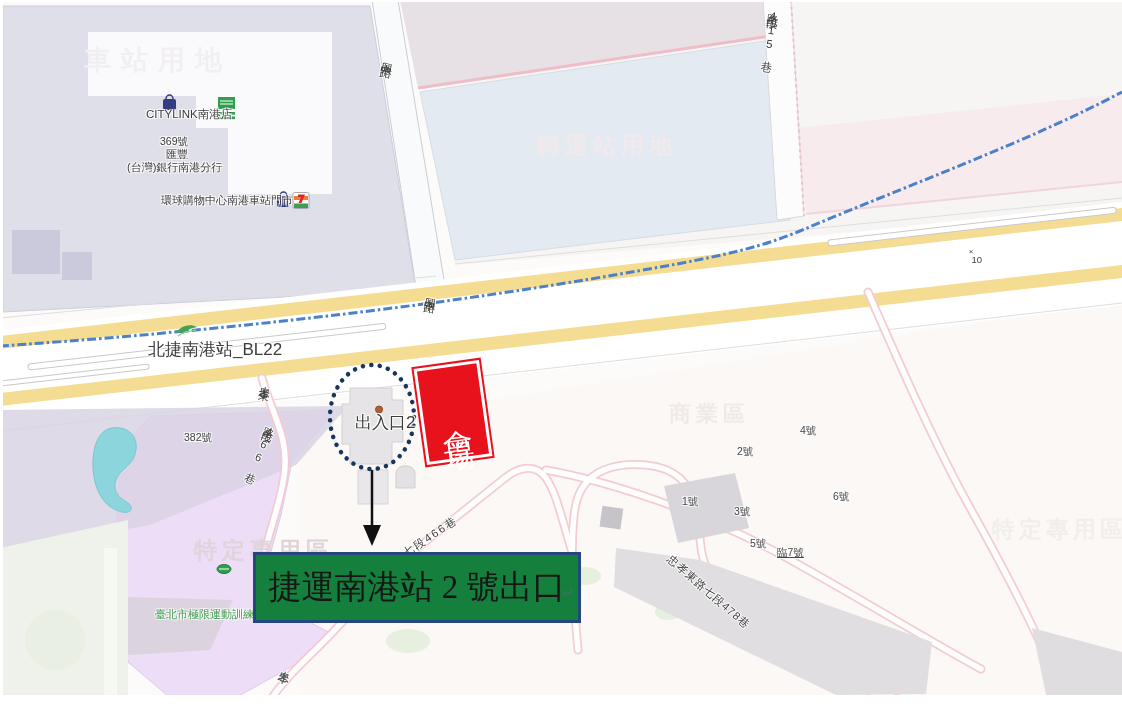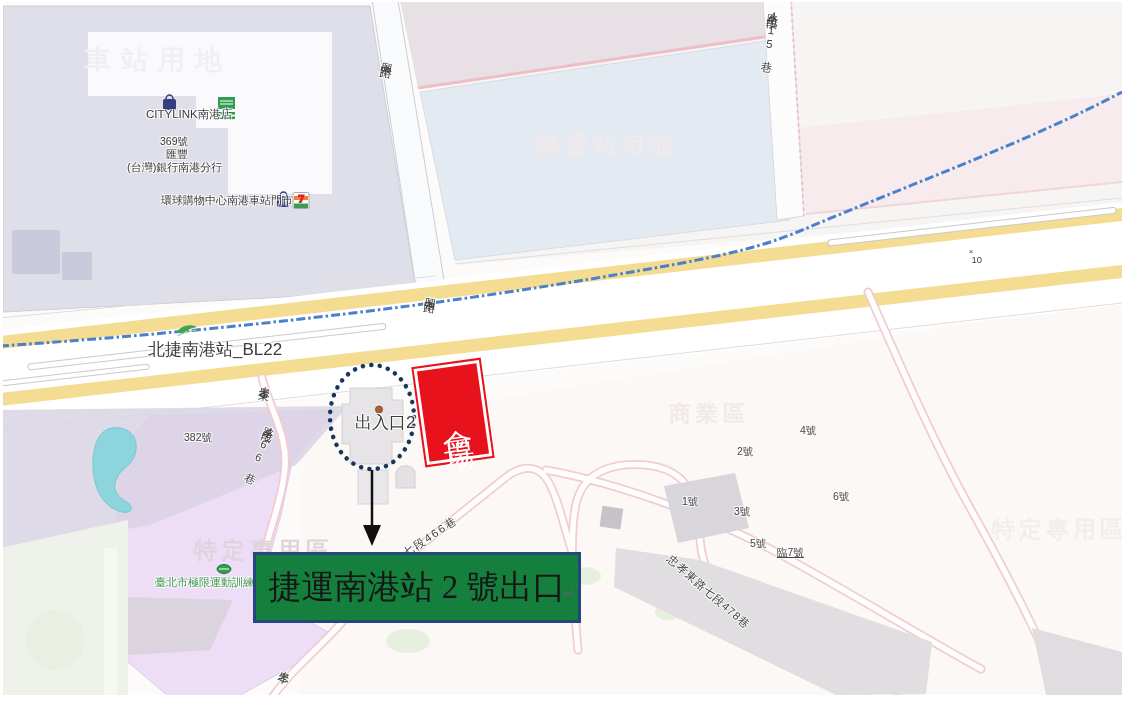--- a/index.html
+++ b/index.html
@@ -5,21 +5,21 @@
   html,body{margin:0;padding:0;background:#fff;}
   #stage{position:relative;width:1122px;height:704px;overflow:hidden;background:#fff;
          font-family:"Liberation Sans",sans-serif;}
   #mapsvg{position:absolute;left:0;top:0;}
   .lbl{position:absolute;white-space:nowrap;color:#3c3c3c;font-size:11px;line-height:1.15;
        text-shadow:-1px -1px 0 rgba(255,255,255,.85),1px -1px 0 rgba(255,255,255,.85),
                    -1px 1px 0 rgba(255,255,255,.85),1px 1px 0 rgba(255,255,255,.85);}
   .vtext{writing-mode:vertical-rl;text-orientation:upright;letter-spacing:2px;}
   .wm{position:absolute;white-space:nowrap;font-weight:bold;text-shadow:none;}
   .tiny{font-size:10.5px;color:#454545;}
-  .green-poi{color:#3E9A4D;font-size:11px;}
+  .green-poi{color:#3E9A4D;font-size:11px;margin-top:32px;}
   
   #venue-box{position:absolute;left:418px;top:362px;width:70px;height:101px;
              transform:rotate(-8deg);background:#fff;border:2px solid #E8121D;
              padding:3px;box-sizing:border-box;z-index:6;}
   #venue-inner{width:100%;height:100%;background:#E8121D;display:flex;
                align-items:center;justify-content:center;}
   #venue-text{writing-mode:vertical-rl;text-orientation:upright;color:#fff;
               font-family:"Liberation Serif",serif;font-size:30px;letter-spacing:12px;
               margin-top:10px;}
   

